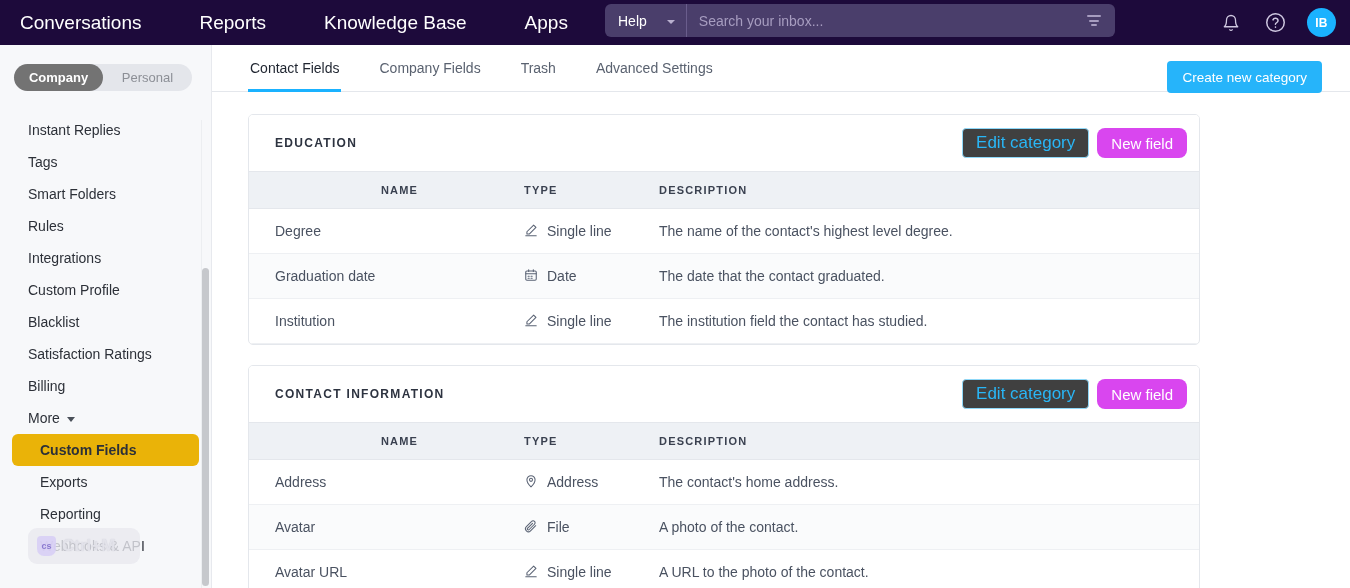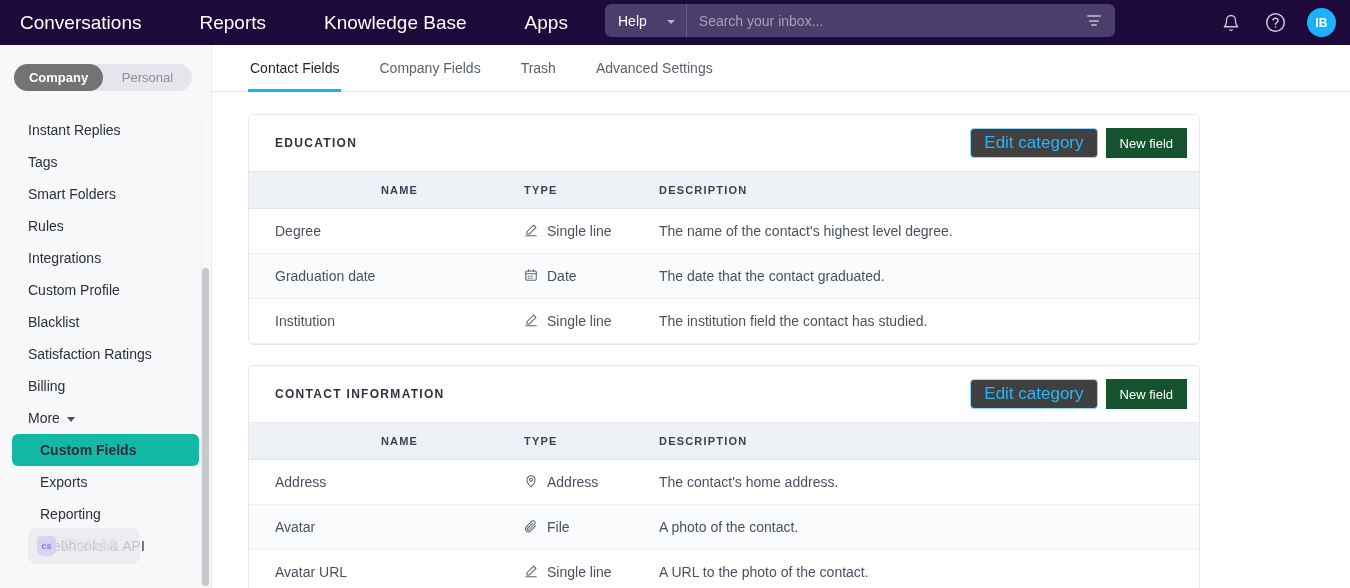--- a/index.html
+++ b/index.html
@@ -118,21 +118,21 @@
     height: 32px;
     margin: 0 12px;
     padding: 0 16px;
     display: flex; align-items: center;
     font-size: 14px;
     color: #2c3038;
     cursor: pointer;
     border-radius: 6px;
   }
   .navitem.sub { padding-left: 28px; }
-  .navitem.active { background: #14b8a6; font-weight: bold; }
+  .navitem.active { background: #eab308; font-weight: bold; }
   .navitem .chev {
     width: 0; height: 0; margin-left: 7px; margin-top: 3px;
     border-left: 4px solid transparent;
     border-right: 4px solid transparent;
     border-top: 5px solid #4a5059;
   }
 
   .sb-track {
     position: absolute; right: 1px; top: 75px;
     width: 9px; height: 468px;
@@ -229,23 +229,23 @@
   }
   .btn-outline {
     height: 30px; padding: 0 13px;
     background: #404040; color: #29b6f6;
     border: 1px solid #8fd8f8; border-radius: 4px;
     font-size: 17px; font-family: "Liberation Sans", sans-serif;
     cursor: pointer; margin-right: 8px;
   }
   .btn-primary {
     height: 30px; padding: 0 14px;
-    background: #14532d; color: #ffffff;
-    border: none; border-radius: 0;
-    font-size: 13px; font-family: "Liberation Sans", sans-serif;
+    background: #d946ef; color: #ffffff;
+    border: none; border-radius: 8px;
+    font-size: 15px; font-family: "Liberation Sans", sans-serif;
     cursor: pointer;
   }
 
   table { width: 100%; border-collapse: collapse; table-layout: fixed; }
   thead th {
     background: #eef1f5;
     height: 37px;
     font-size: 11px; letter-spacing: 1.2px;
     color: #3a4150; font-weight: bold;
     text-align: left;
@@ -370,20 +370,21 @@
   <div class="cs">cs</div>
   <div class="txt">Ctrl+M</div>
 </div>
 
 <div class="main">
   <div class="tabbar">
     <div class="tab active">Contact Fields</div>
     <div class="tab">Company Fields</div>
     <div class="tab">Trash</div>
     <div class="tab">Advanced Settings</div>
+    <button class="create-btn">Create new category</button>
   </div>
 
   <div class="content">
 
     <div class="card">
       <div class="card-head">
         <div class="card-title">EDUCATION</div>
         <button class="btn-outline">Edit category</button>
         <button class="btn-primary">New field</button>
       </div>

